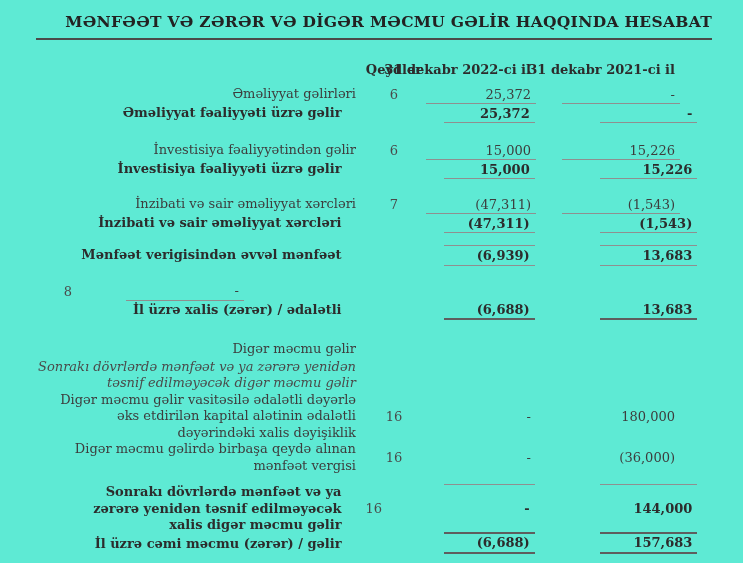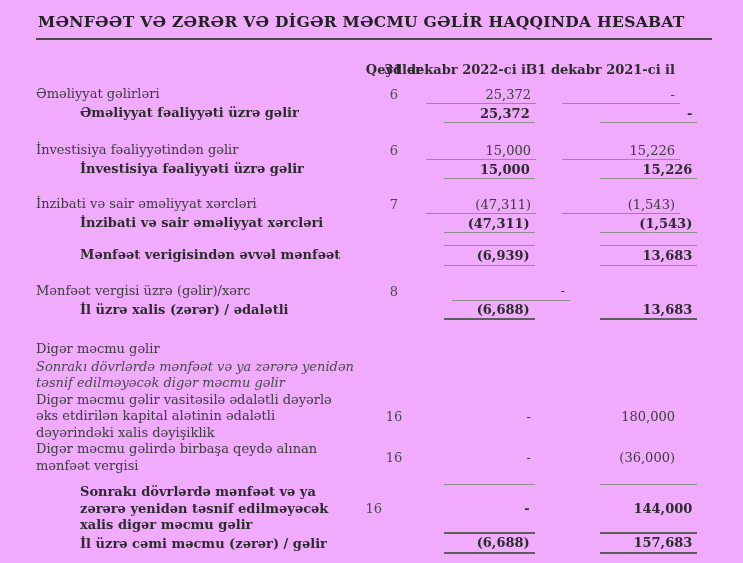--- a/index.html
+++ b/index.html
@@ -1,22 +1,23 @@
 <!DOCTYPE html>
 <html><head>
 <meta charset="utf-8">
 <style>
   html,body{margin:0;padding:0;background:#fdfdfc;}
   .page{
     width:743px;height:563px;box-sizing:border-box;
-    background:#f0abfc;
+    background:#5eead4;
     padding:8px 31px 0 36px;
     font-family:"DejaVu Serif","Liberation Serif",serif;
     color:#3a3a3a;
     overflow:hidden;
+    text-align:right;
   }
   .title-block{
     border-bottom:2px solid #4a4a4a;
     padding:4px 0 7px 2px;
   }
   .page-title{
     font-size:15.5px;font-weight:bold;color:#222;
     letter-spacing:0.3px;margin:0;white-space:nowrap;
   }
   .table{margin-top:20px;}
@@ -122,21 +123,20 @@
         <div class="row bold pad">
           <div class="c-label">Mənfəət verigisindən əvvəl mənfəət</div>
           <div class="c-note"></div>
           <div class="c-val c-v2022 ra rb">(6,939)</div>
           <div class="c-gap"></div>
           <div class="c-val c-v2021 ra rb">13,683</div>
           <div class="c-rmargin"></div>
         </div>
         <div class="spacer" style="height: 16px;"></div>
         <div class="row">
-          <div class="c-label">Mənfəət vergisi üzrə (gəlir)/xərc</div>
           <div class="c-note">8</div>
           <div class="c-gap"></div>
           <div class="c-val c-v2021 rb">-</div>
           <div class="c-rmargin"></div>
         </div>
         <div class="row bold">
           <div class="c-label">İl üzrə xalis (zərər) / ədalətli</div>
           <div class="c-note"></div>
           <div class="c-val c-v2022 rbt">(6,688)</div>
           <div class="c-gap"></div>

